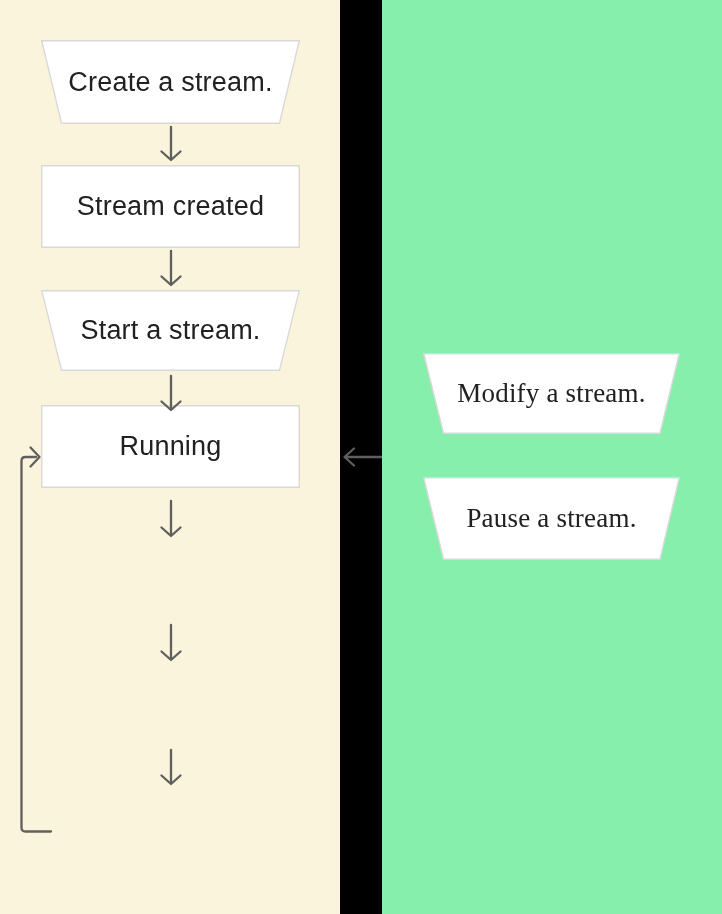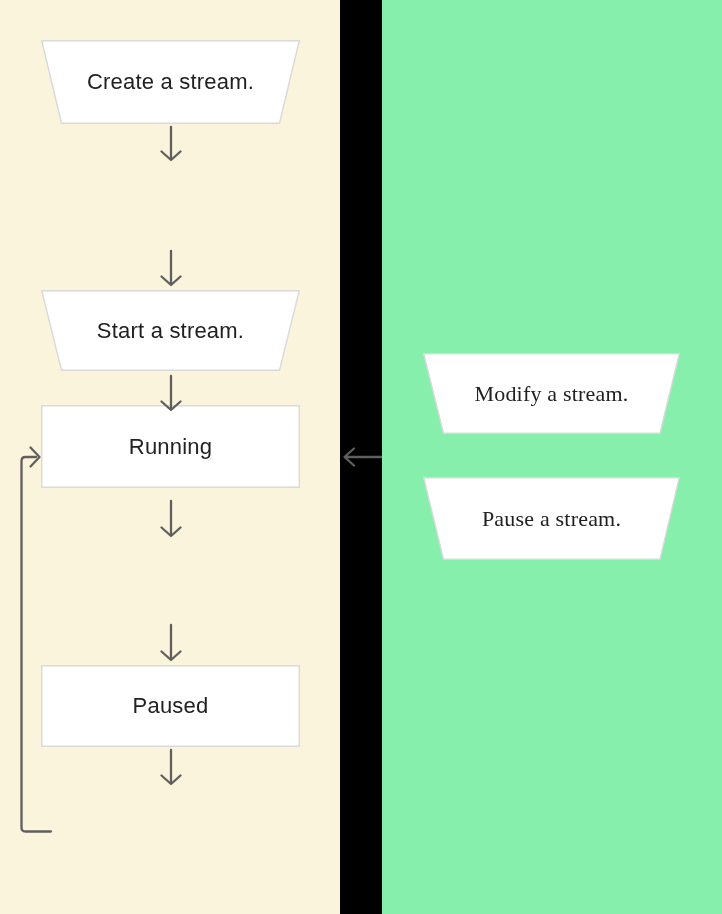--- a/index.html
+++ b/index.html
@@ -66,21 +66,21 @@
   }
   .node .label {
     position: absolute;
     left: 0;
     top: 0;
     width: 100%;
     height: 100%;
     display: flex;
     align-items: center;
     justify-content: center;
-    font-size: 22px;
+    font-size: 27px;
     color: #212121;
     letter-spacing: 0.2px;
     white-space: nowrap;
   }
   .edges-svg {
     position: absolute;
     left: 0;
     top: 0;
     pointer-events: none;
   }
@@ -99,42 +99,42 @@
 
   <div id="left-panel" class="panel">
 
     <div class="node" style="top:40px;height:84px">
       <svg class="shape" viewBox="0 0 259 83" preserveAspectRatio="none">
         <polygon points="0.75,0.75 258.25,0.75 238.5,82.25 20.5,82.25"></polygon>
       </svg>
       <span class="label">Create a stream.</span>
     </div>
 
+    <div class="node" style="top:165px;height:83px">
+      <svg class="shape" viewBox="0 0 259 83" preserveAspectRatio="none">
+        <polygon points="0.75,0.75 258.25,0.75 258.25,82.25 0.75,82.25"></polygon>
+      </svg>
+      <span class="label">Stream created</span>
+    </div>
 
     <div class="node" style="top:290px;height:81px">
       <svg class="shape" viewBox="0 0 259 83" preserveAspectRatio="none">
         <polygon points="0.75,0.75 258.25,0.75 238.5,82.25 20.5,82.25"></polygon>
       </svg>
       <span class="label">Start a stream.</span>
     </div>
 
     <div class="node" style="top:405px;height:83px">
       <svg class="shape" viewBox="0 0 259 83" preserveAspectRatio="none">
         <polygon points="0.75,0.75 258.25,0.75 258.25,82.25 0.75,82.25"></polygon>
       </svg>
       <span class="label">Running</span>
     </div>
 
 
-    <div class="node" style="top:665px;height:82px">
-      <svg class="shape" viewBox="0 0 259 83" preserveAspectRatio="none">
-        <polygon points="0.75,0.75 258.25,0.75 258.25,82.25 0.75,82.25"></polygon>
-      </svg>
-      <span class="label">Paused</span>
-    </div>
 
 
     <svg class="edges-svg" width="340" height="914" viewBox="0 0 340 914">
 
       <line class="edge-line" x1="171" y1="127" x2="171" y2="159"></line>
       <polyline class="edge-head" points="161.5,151.5 171,160 180.5,151.5"></polyline>
 
       <line class="edge-line" x1="171" y1="251" x2="171" y2="284"></line>
       <polyline class="edge-head" points="161.5,276.5 171,285 180.5,276.5"></polyline>
 

